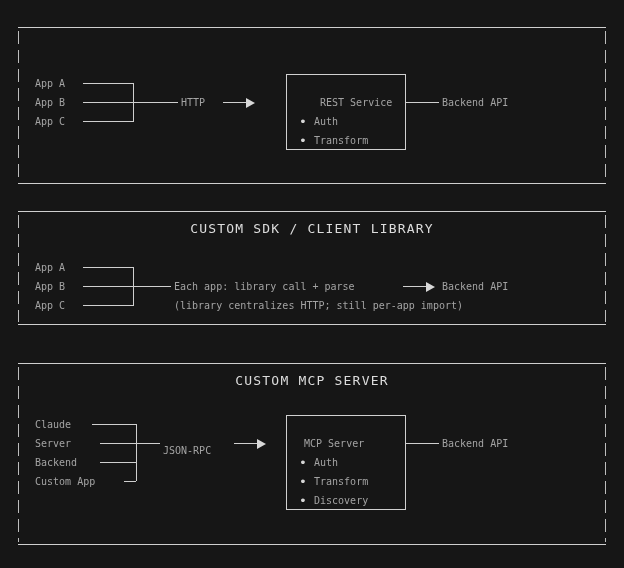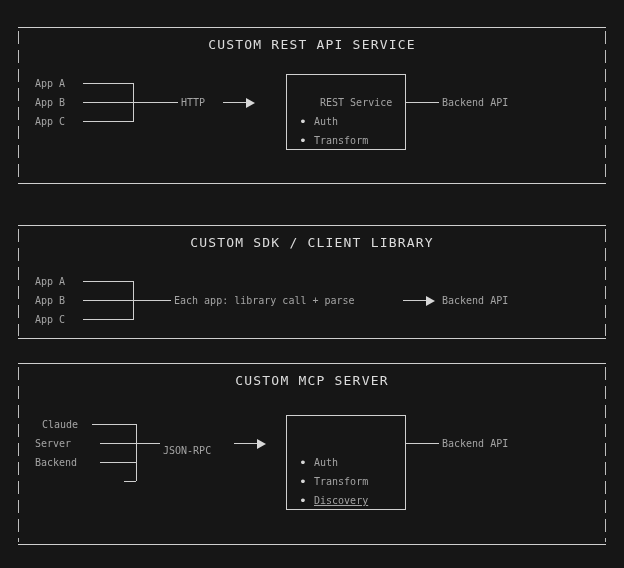--- a/index.html
+++ b/index.html
@@ -110,21 +110,20 @@
 
 <div id="canvas" style="background: rgb(22, 22, 22);">
 
   <div class="panel" id="panel-0" style="top:27px;height:157px;">
 
     <div class="frame-top" style="top:0px;"></div>
     <div class="frame-bot" style="top:156px;"></div>
     <div class="frame-left" style="top:4px;height:150px;"></div>
     <div class="frame-right" style="top:4px;height:150px;"></div>
 
-    <div class="title" style="top:8px;">CUSTOM REST API SERVICE</div>
 
     <div class="txt" style="left:17px;top:47px;">App A</div>
     <div class="txt" style="left:17px;top:66px;">App B</div>
     <div class="txt" style="left:17px;top:85px;">App C</div>
 
     <div class="hline" style="left:65px;top:56px;width:50px;"></div>
     <div class="hline" style="left:65px;top:75px;width:50px;"></div>
     <div class="hline" style="left:65px;top:94px;width:50px;"></div>
 
     <div class="vline" style="left:115px;top:56px;height:39px;"></div>
@@ -140,21 +139,21 @@
     <div class="txt" style="left:286px;top:66px;padding-left:16px;">REST Service</div>
     <div class="bullet" style="left:281px;top:85px;">•</div>
     <div class="txt" style="left:296px;top:85px;">Auth</div>
     <div class="bullet" style="left:281px;top:104px;">•</div>
     <div class="txt" style="left:296px;top:104px;">Transform</div>
 
     <div class="hline" style="left:388px;top:75px;width:33px;"></div>
     <div class="txt" style="left:424px;top:66px;">Backend API</div>
   </div>
 
-  <div class="panel" id="panel-1" style="top:225px;height:90px;">
+  <div class="panel" id="panel-1" style="top:211px;height:90px;">
 
     <div class="frame-top" style="top:0px;"></div>
     <div class="frame-bot" style="top:113px;"></div>
     <div class="frame-left" style="top:4px;height:107px;"></div>
     <div class="frame-right" style="top:4px;height:107px;"></div>
 
     <div class="title" style="top:8px;">CUSTOM SDK / CLIENT LIBRARY</div>
 
     <div class="txt" style="left:17px;top:47px;">App A</div>
     <div class="txt" style="left:17px;top:66px;">App B</div>
@@ -166,51 +165,54 @@
     <div class="vline" style="left:115px;top:56px;height:39px;"></div>
     <div class="hline" style="left:115px;top:75px;width:38px;"></div>
 
     <div class="txt" style="left:156px;top:66px;">Each app: library call + parse</div>
 
     <div class="hline" style="left:385px;top:75px;width:25px;"></div>
     <div class="arrow" style="left:408px;top:71px;"></div>
 
     <div class="txt" style="left:424px;top:66px;">Backend API</div>
 
+    <div class="txt" style="left:156px;top:85px;">(library centralizes HTTP; still per-app import)</div>
   </div>
 
   <div class="panel" id="panel-2" style="top:363px;height:136px;">
 
     <div class="frame-top" style="top:0px;"></div>
     <div class="frame-bot" style="top:181px;"></div>
     <div class="frame-left" style="top:4px;height:175px;"></div>
     <div class="frame-right" style="top:4px;height:175px;"></div>
 
     <div class="title" style="top:8px;">CUSTOM MCP SERVER</div>
 
-    <div class="txt" style="left:24px;top:52px;">Claude</div>
+    <div class="txt" style="left:17px;top:52px;">Claude</div>
     <div class="txt" style="left:17px;top:71px;">Server</div>
     <div class="txt" style="left:17px;top:90px;">Backend</div>
+    <div class="txt" style="left:17px;top:109px;">Custom App</div>
 
     <div class="hline" style="left:74px;top:61px;width:44px;"></div>
     <div class="hline" style="left:82px;top:80px;width:36px;"></div>
     <div class="hline" style="left:82px;top:99px;width:36px;"></div>
     <div class="hline" style="left:106px;top:118px;width:12px;"></div>
     <div class="vline" style="left:118px;top:61px;height:57px;"></div>
 
     <div class="hline" style="left:118px;top:80px;width:24px;"></div>
     <div class="txt" style="left:145px;top:78px;">JSON-RPC</div>
     <div class="hline" style="left:216px;top:80px;width:25px;"></div>
     <div class="arrow" style="left:239px;top:76px;"></div>
 
     <div class="inner-box" style="left:268px;top:52px;width:120px;height:95px;"></div>
+    <div class="txt" style="left:286px;top:71px;">MCP Server</div>
     <div class="bullet" style="left:281px;top:90px;">•</div>
     <div class="txt" style="left:296px;top:90px;">Auth</div>
     <div class="bullet" style="left:281px;top:109px;">•</div>
     <div class="txt" style="left:296px;top:109px;">Transform</div>
     <div class="bullet" style="left:281px;top:128px;">•</div>
-    <div class="txt" style="left:296px;top:128px;text-decoration:underline;">Discovery</div>
+    <div class="txt" style="left:296px;top:128px;">Discovery</div>
 
     <div class="hline" style="left:388px;top:80px;width:33px;"></div>
     <div class="txt" style="left:424px;top:71px;">Backend API</div>
   </div>
 
 </div>
 
 </body></html>

